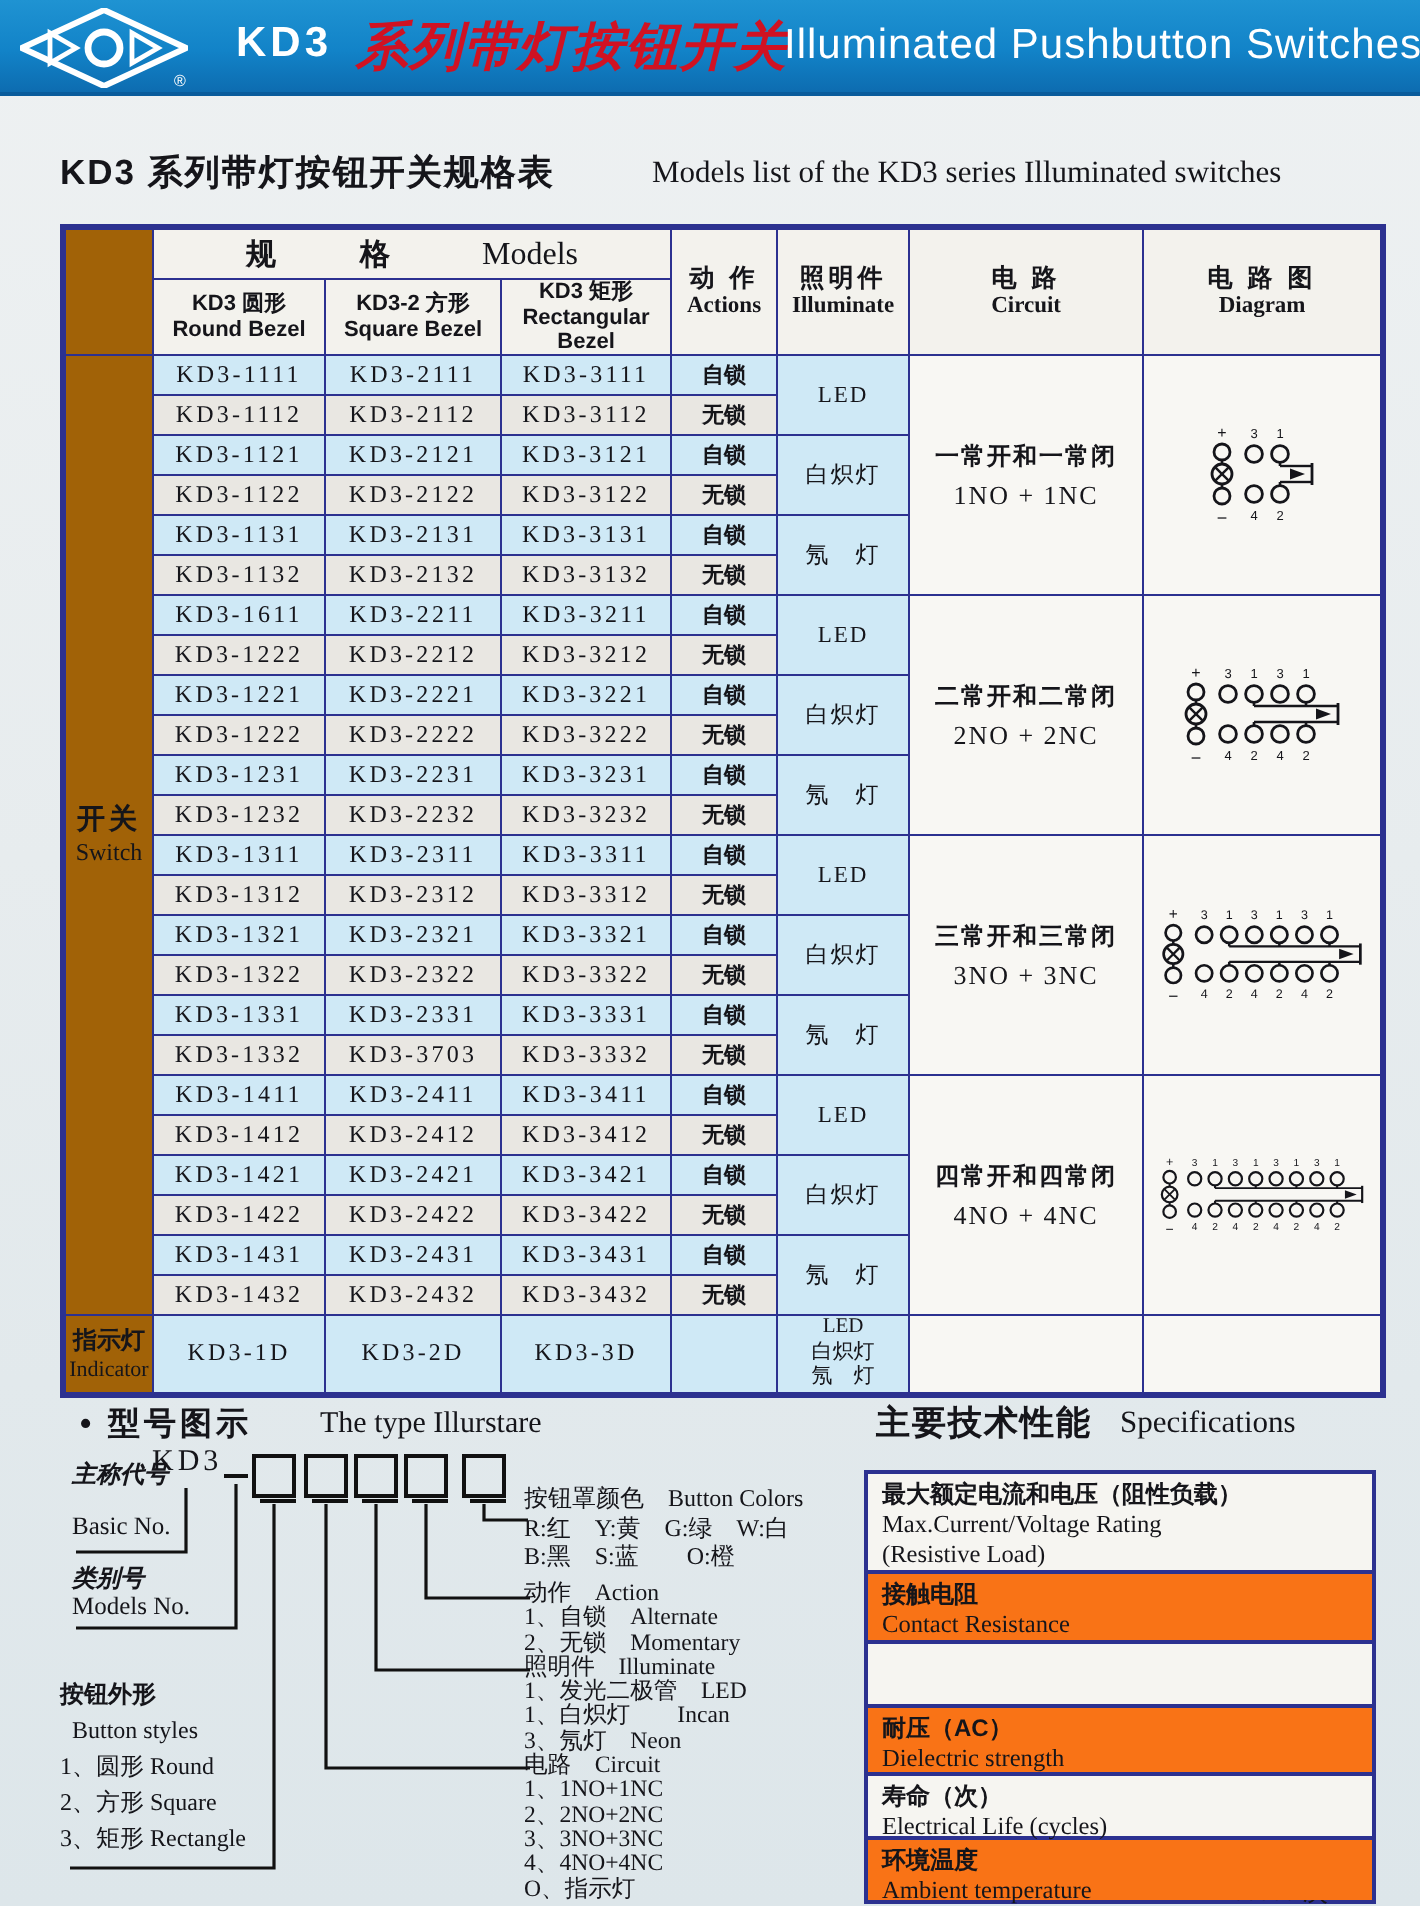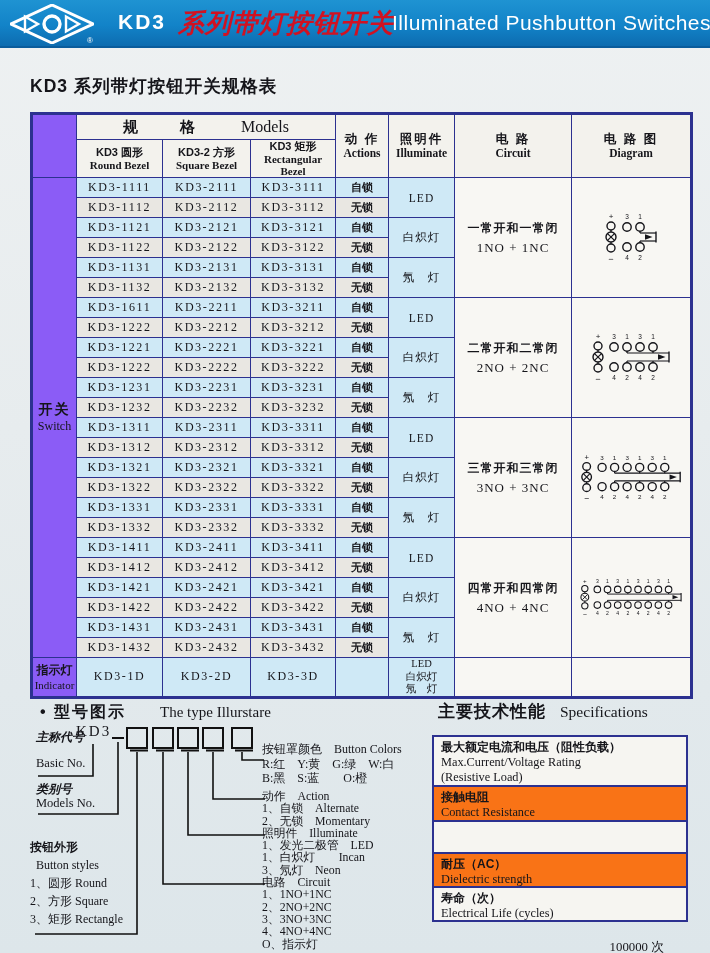--- a/index.html
+++ b/index.html
@@ -22,33 +22,33 @@
   .st-en{position:absolute;left:326px;top:78px;font-size:15.5px;font-family:"Liberation Serif","DejaVu Serif",serif;white-space:nowrap;}
 
   
   table.models{position:absolute;left:30px;top:112px;width:660px;border-collapse:collapse;
                table-layout:fixed;border:3px solid #2c3190;background:#f8f7f3;}
   .models th,.models td{border:1.4px solid #2c3190;padding:0;text-align:center;vertical-align:middle;overflow:hidden;}
   .models thead tr:nth-child(1){height:26px;}
   .models thead tr:nth-child(2){height:30px;}
   .models tbody tr{height:20px;}
   .models tbody tr.ind{height:38px;}
-  .c-blue{background:#8b5cf6;}
+  .c-blue{background:#a16207;}
   .c-lblue{background:#cfe9f6;}
   .c-gray{background:#e9e7e2;}
   .c-head{background:#f3f2ed;}
   .c-white{background:#f8f7f3;}
   .mh{vertical-align:middle;}
   .mh-wrap{display:flex;justify-content:center;align-items:baseline;gap:42px;}
   .mh-cn{font-size:15px;font-weight:bold;letter-spacing:4px;}
   .mh-en{font-family:"Liberation Serif","DejaVu Serif",serif;font-size:16px;font-weight:normal;}
   .h2cn{font-size:12.5px;font-weight:bold;letter-spacing:2px;line-height:15px;}
   .h2en{font-family:"Liberation Serif","DejaVu Serif",serif;font-size:11.5px;line-height:13px;}
   .bzcn{font-size:11px;font-weight:bold;line-height:13px;}
-  .bzen{font-family:Liberation Serif, serif;font-size:11px;line-height:12px;}
+  .bzen{font-family:Liberation Sans, sans-serif;font-size:11px;line-height:12px;}
   .model{font-family:"Liberation Serif","DejaVu Serif",serif;font-size:12px;letter-spacing:1.6px;}
   .act{font-size:11px;font-weight:bold;}
   .illum{font-size:11.5px;font-family:"Liberation Serif","DejaVu Serif",serif;letter-spacing:1px;}
   .ccn{font-size:12px;font-weight:bold;margin-bottom:3px;letter-spacing:1px;}
   .cen{font-family:"Liberation Serif","DejaVu Serif",serif;font-size:13px;letter-spacing:1px;}
   .sidecn{font-size:14px;font-weight:bold;letter-spacing:2px;}
   .sideen{font-family:"Liberation Serif","DejaVu Serif",serif;font-size:12px;}
   .sidecn2{font-size:12px;font-weight:bold;}
   .sideen2{font-family:"Liberation Serif","DejaVu Serif",serif;font-size:11px;}
   .il3{font-size:10.5px;line-height:12.5px;font-family:"Liberation Serif","DejaVu Serif",serif;}
@@ -95,20 +95,21 @@
       <circle cx="42" cy="20" r="8" fill="none" stroke="#ffffff" stroke-width="3.4"></circle>
       <polygon points="56,12.5 56,27.5 69,20" fill="none" stroke="#ffffff" stroke-width="2.4"></polygon>
       <text x="77" y="39" fill="#ffffff" font-size="8">®</text>
     </svg>
     <span class="kd3">KD3</span>
     <span class="band-cn">系列带灯按钮开关</span>
     <span class="band-en">Illuminated Pushbutton Switches</span>
   </header>
 
   <span class="st-cn">KD3 系列带灯按钮开关规格表</span>
+  <span class="st-en">Models list of the KD3 series Illuminated switches</span>
 
   <table class="models" id="models-table">
       <colgroup>
         <col style="width: 45px;">
         <col style="width: 86px;">
         <col style="width: 88px;">
         <col style="width: 85px;">
         <col style="width: 53px;">
         <col style="width: 66px;">
         <col style="width: 117px;">
@@ -389,21 +390,21 @@
         </tr>
         <tr>
           <td class="model c-lblue">KD3-1331</td>
           <td class="model c-lblue">KD3-2331</td>
           <td class="model c-lblue">KD3-3331</td>
           <td class="act c-lblue">自锁</td>
           <td class="illum c-lblue" rowspan="2">氖　灯</td>
         </tr>
         <tr>
           <td class="model c-gray">KD3-1332</td>
-          <td class="model c-gray">KD3-2332</td>
+          <td class="model c-gray">KD3-3703</td>
           <td class="model c-gray">KD3-3332</td>
           <td class="act c-gray">无锁</td>
         </tr>
         <tr>
           <td class="model c-lblue">KD3-1411</td>
           <td class="model c-lblue">KD3-2411</td>
           <td class="model c-lblue">KD3-3411</td>
           <td class="act c-lblue">自锁</td>
           <td class="illum c-lblue" rowspan="2">LED</td>
           <td class="circ c-white" rowspan="6">
@@ -584,16 +585,23 @@
           </div>
           <div class="sp-val"><div>1500V</div></div>
         </div>
         <div class="sp-row sp-bgw" style="height: 32px; text-decoration: underline;">
           <div class="sp-lab">
             <div class="sp-lcn">寿命（次）</div>
             <div class="sp-len">Electrical Life (cycles)</div>
           </div>
           <div class="sp-val"><div>100000 次</div></div>
         </div>
+        <div class="sp-row sp-bgb" style="height: 30px;">
+          <div class="sp-lab">
+            <div class="sp-lcn">环境温度</div>
+            <div class="sp-len">Ambient temperature</div>
+          </div>
+          <div class="sp-val"><div>−40~+55℃</div></div>
+        </div>
       </div>
   </section>
 
 </div>
 
 </body></html>

